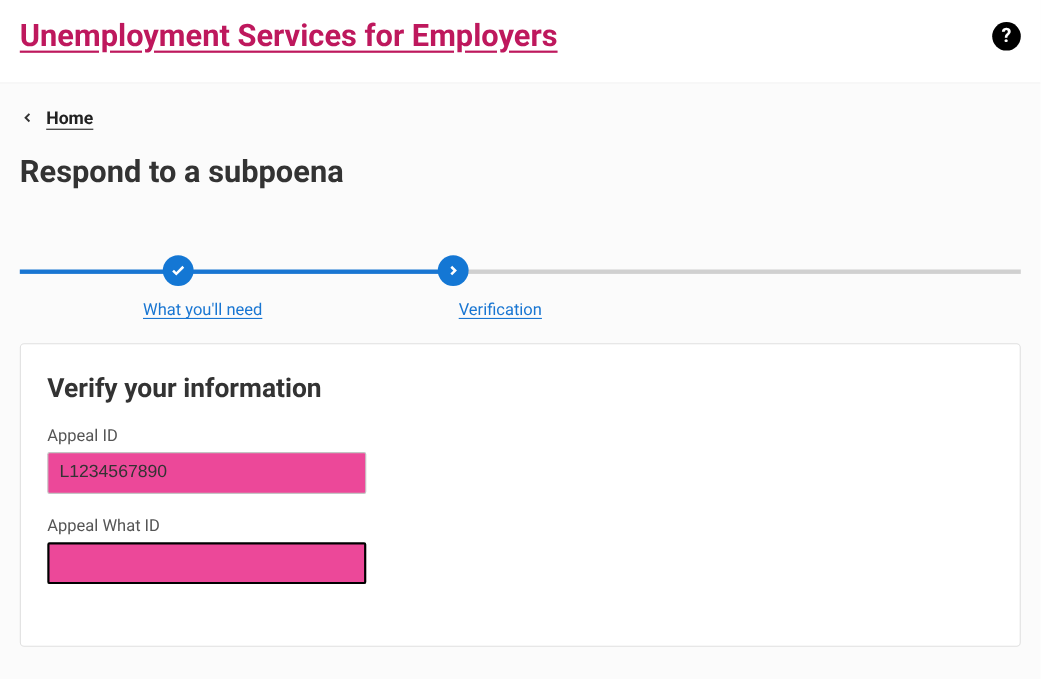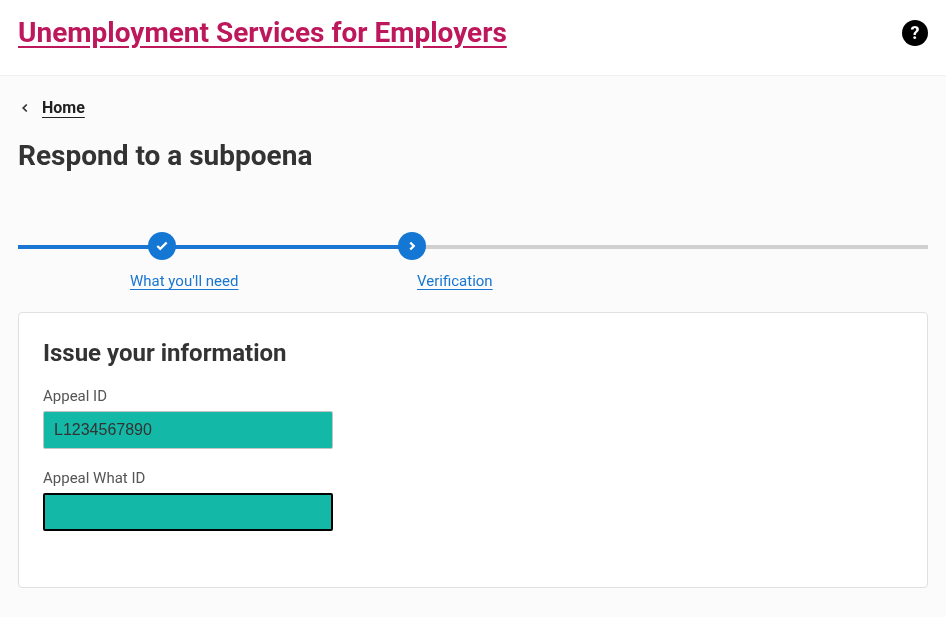--- a/index.html
+++ b/index.html
@@ -121,21 +121,21 @@
       margin-bottom: 6px;
     }
     .text-input {
       width: 290px;
       height: 38px;
       border: 1px solid #c4c4c4;
       border-radius: 2px;
       padding: 0 10px;
       font-size: 16px;
       color: #333;
-      background: #14b8a6;
+      background: #ec4899;
       margin-bottom: 20px;
     }
     .text-input.focused {
       border: 2px solid #000;
       outline: none;
       margin-bottom: 20px;
     }
     svg.icon { width: 14px; height: 14px; }
   </style>
 </head>
@@ -171,21 +171,21 @@
 
     <div class="step-node two">
       <svg class="icon" viewBox="0 0 24 24" fill="none" stroke="#fff" stroke-width="4">
           <polyline points="9 18 15 12 9 6"></polyline>
         </svg>
     </div>
     <a class="step-label two">Verification</a>
   </div>
 
   <div class="card">
-    <h2 class="card-title">Issue your information</h2>
+    <h2 class="card-title">Verify your information</h2>
 
     <div class="field-label">Appeal ID</div>
     <input type="text" class="text-input" value="L1234567890" style="">
 
     <div class="field-label">Appeal What ID</div>
     <input type="text" class="text-input focused" value="" style="">
   </div>
 
 </div>
 

